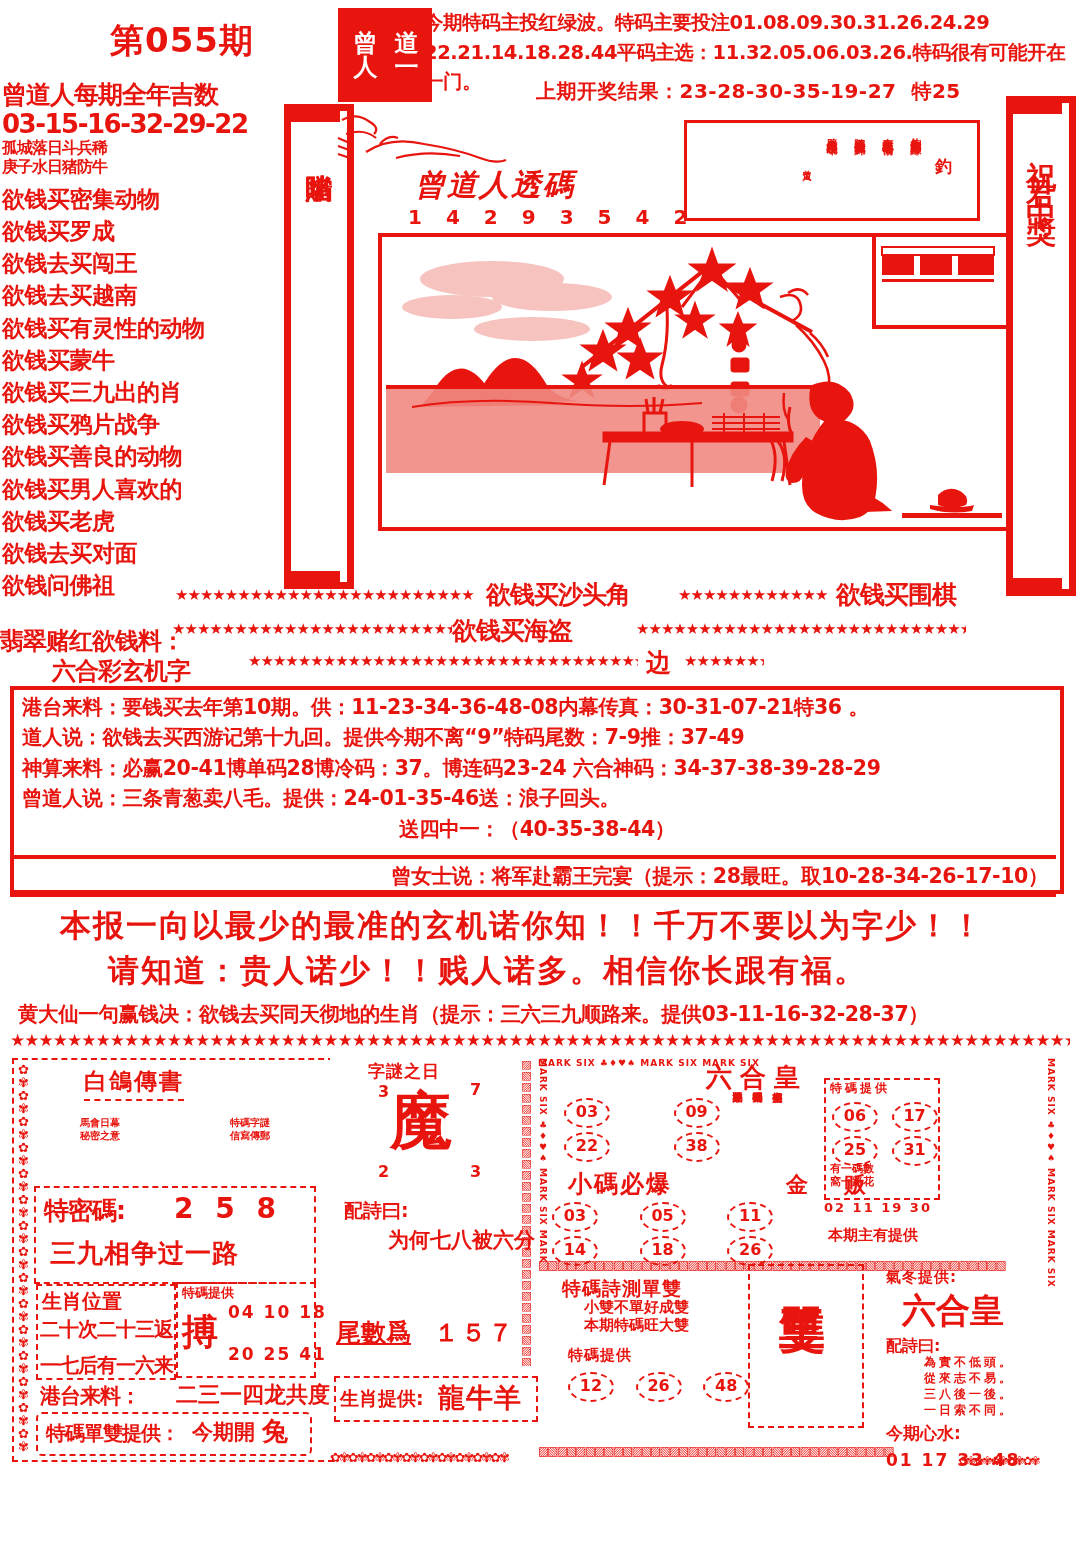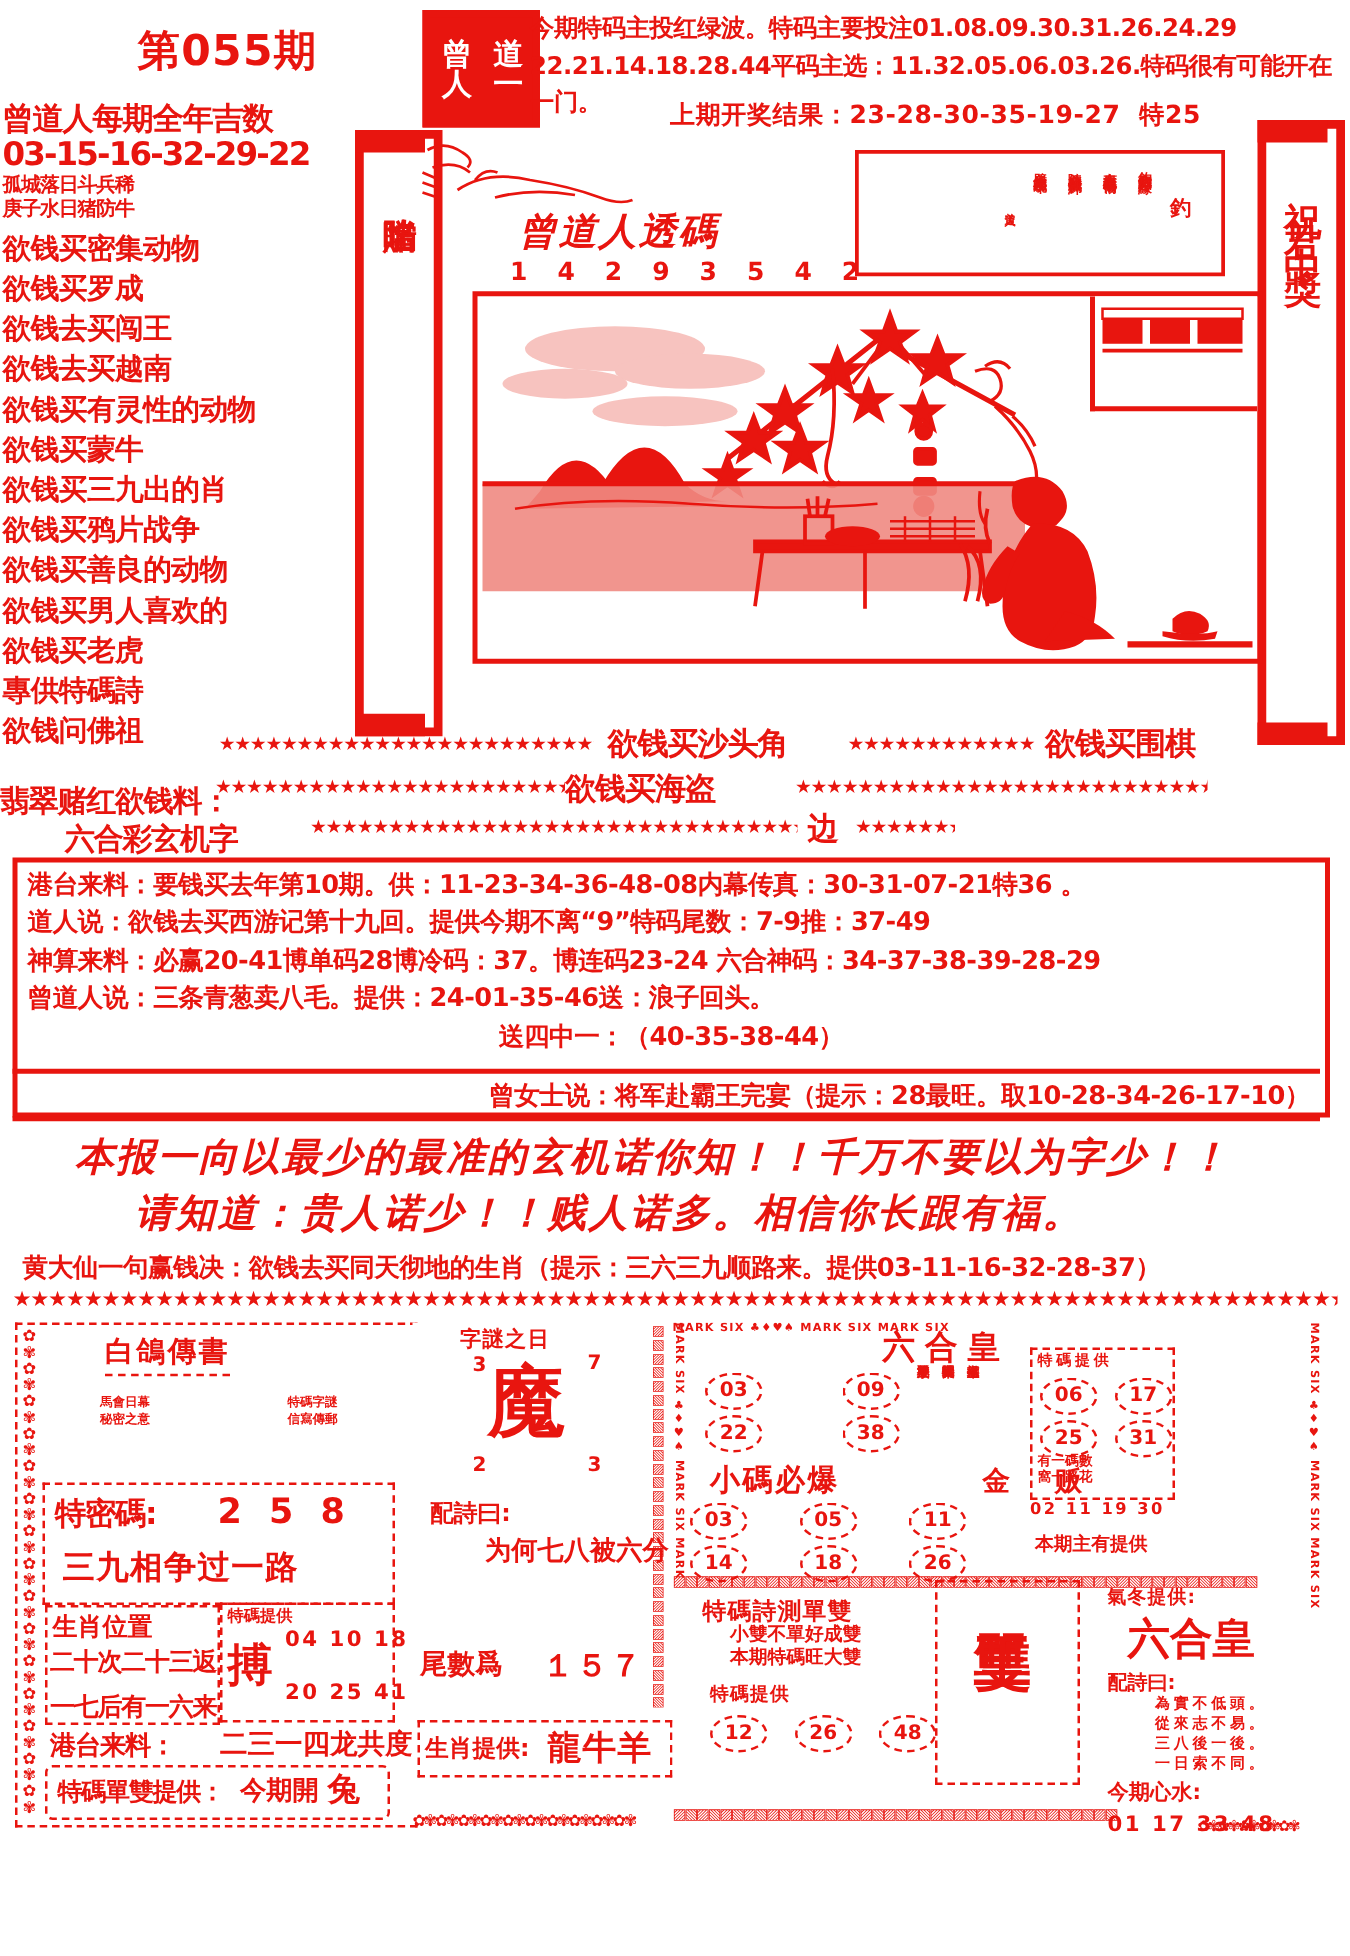--- a/index.html
+++ b/index.html
@@ -53,21 +53,21 @@
   
   #tipbox{left:10px;top:686px;width:1046px;height:200px;border:4px solid #e8150f;}
   #tipbox .row{font-size:20.5px;font-weight:bold;padding:2.5px 8px 0 8px;letter-spacing:-0.4px;
                white-space:nowrap;}
   #tipbox .ctr{text-align:center;}
   #lady-row{left:10px;top:855px;width:1046px;border-top:4px solid #e8150f;
             border-bottom:4px solid #e8150f;}
   #lady-row .row{font-size:20.5px;font-weight:bold;padding:3px 8px;letter-spacing:-0.4px;white-space:nowrap;text-align:right;}
 
   
-  .brush{font-family:"DejaVu Serif","Liberation Serif",serif;font-weight:bold;font-style:italic;
+  .brush{font-family:"DejaVu Serif","Liberation Serif",serif;font-weight:bold;
          letter-spacing:2px;white-space:nowrap;}
   #slogan1{left:60px;top:905px;font-size:31px;}
   #slogan2{left:108px;top:950px;font-size:31px;}
   #huang{left:18px;top:1000px;font-size:20.5px;font-weight:bold;letter-spacing:-0.4px;white-space:nowrap;}
 
   
   .panel{position:absolute;border:2px solid #e8150f;background:#fff;}
   .dash{border-style:dashed;}
   #bot-left{left:12px;top:1058px;width:318px;height:400px;}
   #bot-mid{left:330px;top:1058px;width:208px;height:400px;}
@@ -114,21 +114,21 @@
   <div class="tip">欲钱买罗成</div>
   <div class="tip">欲钱去买闯王</div>
   <div class="tip">欲钱去买越南</div>
   <div class="tip">欲钱买有灵性的动物</div>
   <div class="tip">欲钱买蒙牛</div>
   <div class="tip">欲钱买三九出的肖</div>
   <div class="tip">欲钱买鸦片战争</div>
   <div class="tip">欲钱买善良的动物</div>
   <div class="tip">欲钱买男人喜欢的</div>
   <div class="tip">欲钱买老虎</div>
-  <div class="tip">專供特碼詩</div>
+  <div class="tip">欲钱去买对面</div>
   <div class="tip">欲钱问佛祖</div>
 </div>
 
 <div class="abs" style="left:0px;top:625px;font-size:24px;font-weight:bold;letter-spacing:-1px;white-space:nowrap;">翡翠赌红欲钱料：</div>
 <div class="abs" style="left:52px;top:655px;font-size:24px;font-weight:bold;letter-spacing:-1px;white-space:nowrap;">六合彩玄机字</div>
 
 <div class="abs vbanner" id="banner-left">
   <div class="cap" style="top:-7px"></div>
   <div class="cap" style="bottom:-7px"></div>
   <div class="vtxt" style="font-size:27px;margin:34px auto 0 auto;">賭陷噹</div>
@@ -331,21 +331,21 @@
   <div class="cell" style="left:38px;top:2px;font-size:17px;letter-spacing:1px;">字謎之日</div>
   <div class="cell" style="left:48px;top:24px;font-size:16px;">3</div>
   <div class="cell" style="left:140px;top:22px;font-size:16px;">7</div>
   <div class="cell" style="left:60px;top:32px;font-size:62px;line-height:1;">魔</div>
   <div class="cell" style="left:48px;top:104px;font-size:16px;">2</div>
   <div class="cell" style="left:140px;top:104px;font-size:16px;">3</div>
 
   <div class="cell" style="left:14px;top:140px;font-size:19px;">配詩曰:</div>
   <div class="cell" style="left:58px;top:168px;font-size:21px;">为何七八被六分</div>
 
-  <div class="cell" style="left:6px;top:258px;font-size:22px;">尾數爲</div>
+  <div class="cell" style="left:6px;top:258px;font-size:25px;text-decoration:underline;">尾數爲</div>
   <div class="cell" style="left:104px;top:258px;font-size:25px;letter-spacing:2px;">１５７</div>
 
   <div class="cell" style="left:4px;top:318px;width:200px;height:42px;border:2px dashed #e8150f;"></div>
   <div class="cell" style="left:10px;top:328px;font-size:19px;">生肖提供:</div>
   <div class="cell" style="left:108px;top:322px;font-size:27px;letter-spacing:1px;">龍牛羊</div>
 
   <div class="zig zig-v" style="left:190px;top:0px;height:308px;font-size:11px;">▨▧▨▧▨▧▨▧▨▧▨▧▨▧▨▧▨▧▨▧▨▧▨▧▨▧▨▧</div>
   <div class="zig" style="left:0px;top:392px;width:206px;">✿✾✿✾✿✾✿✾✿✾✿✾✿✾✿✾✿✾✿✾</div>
 </div>
 

